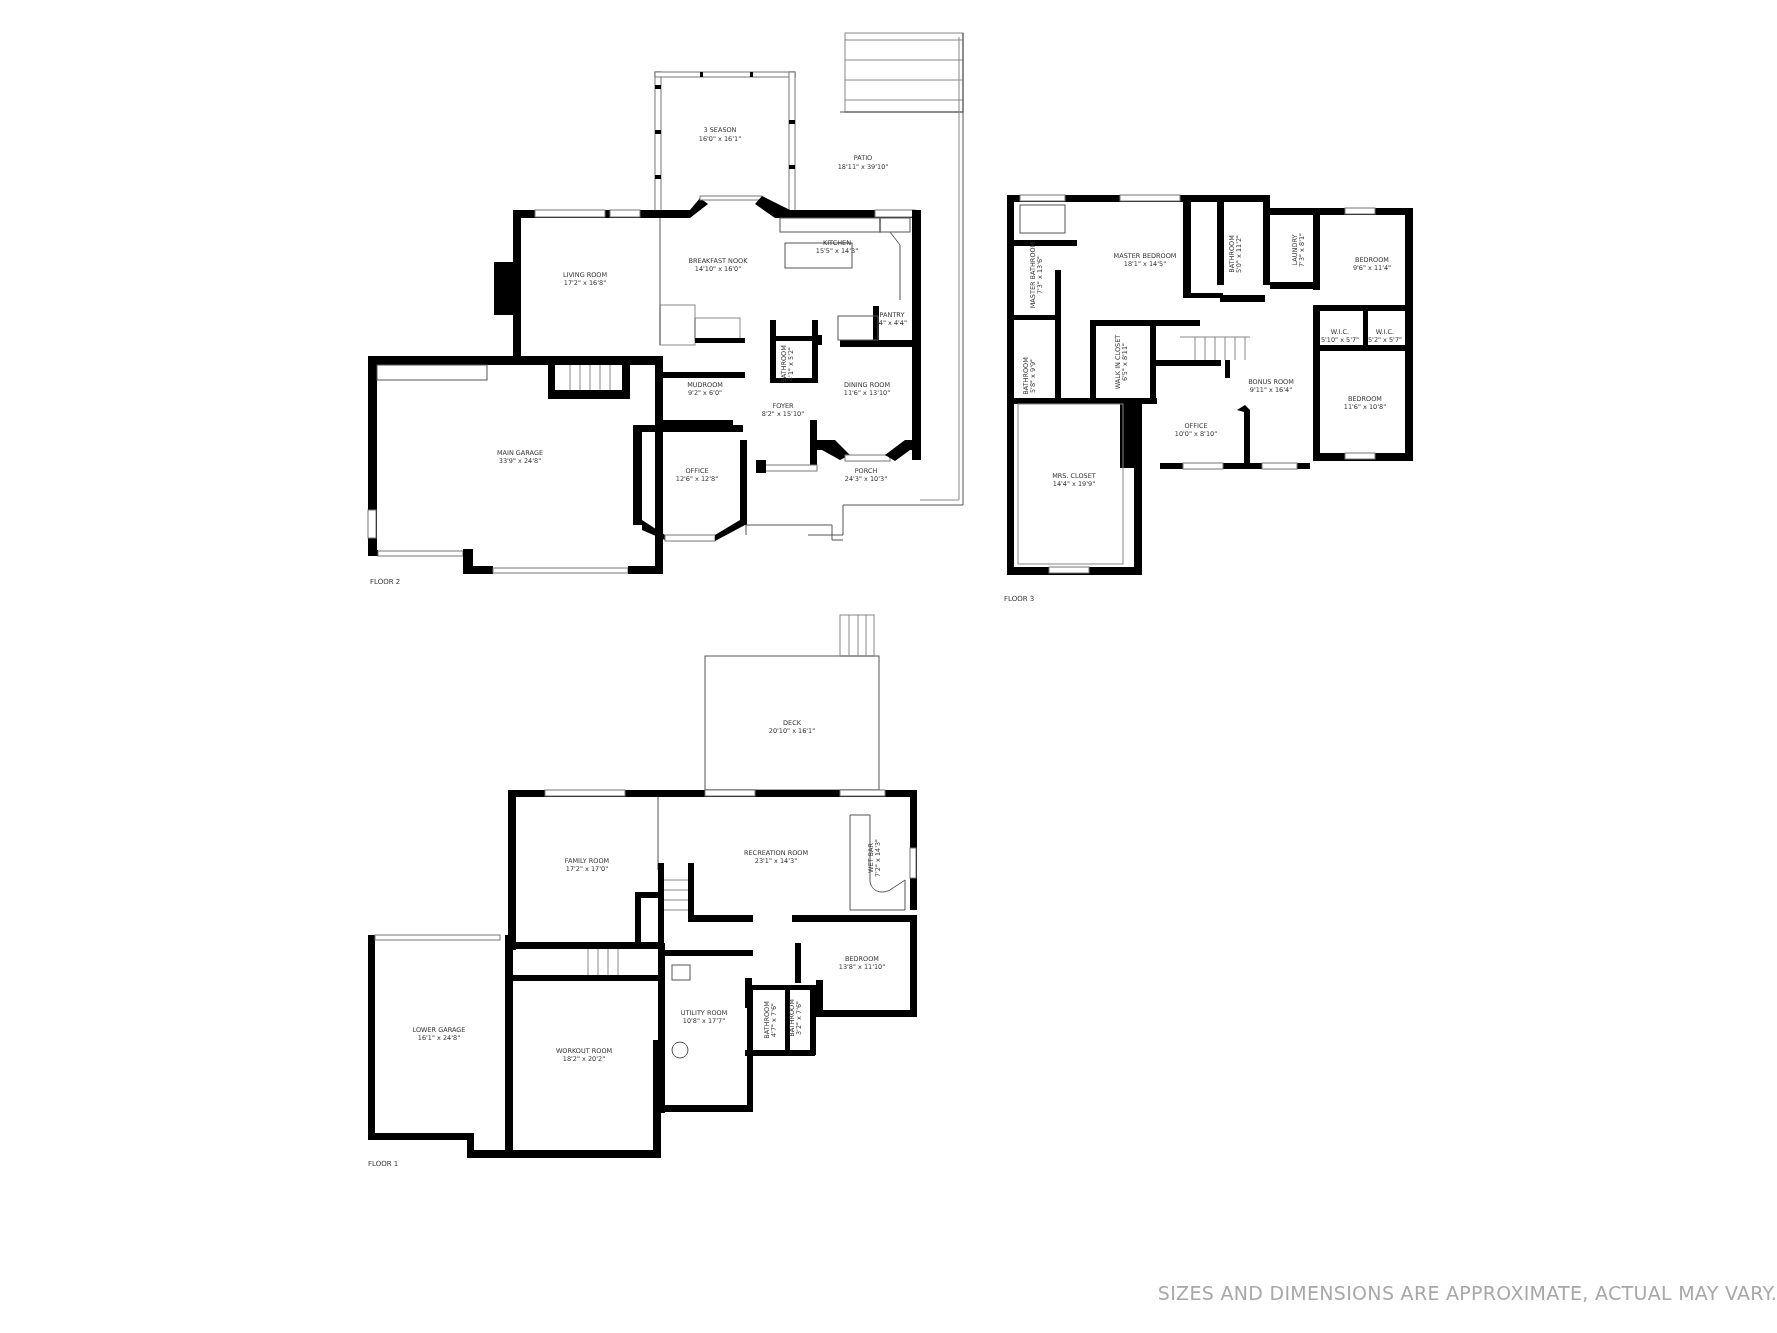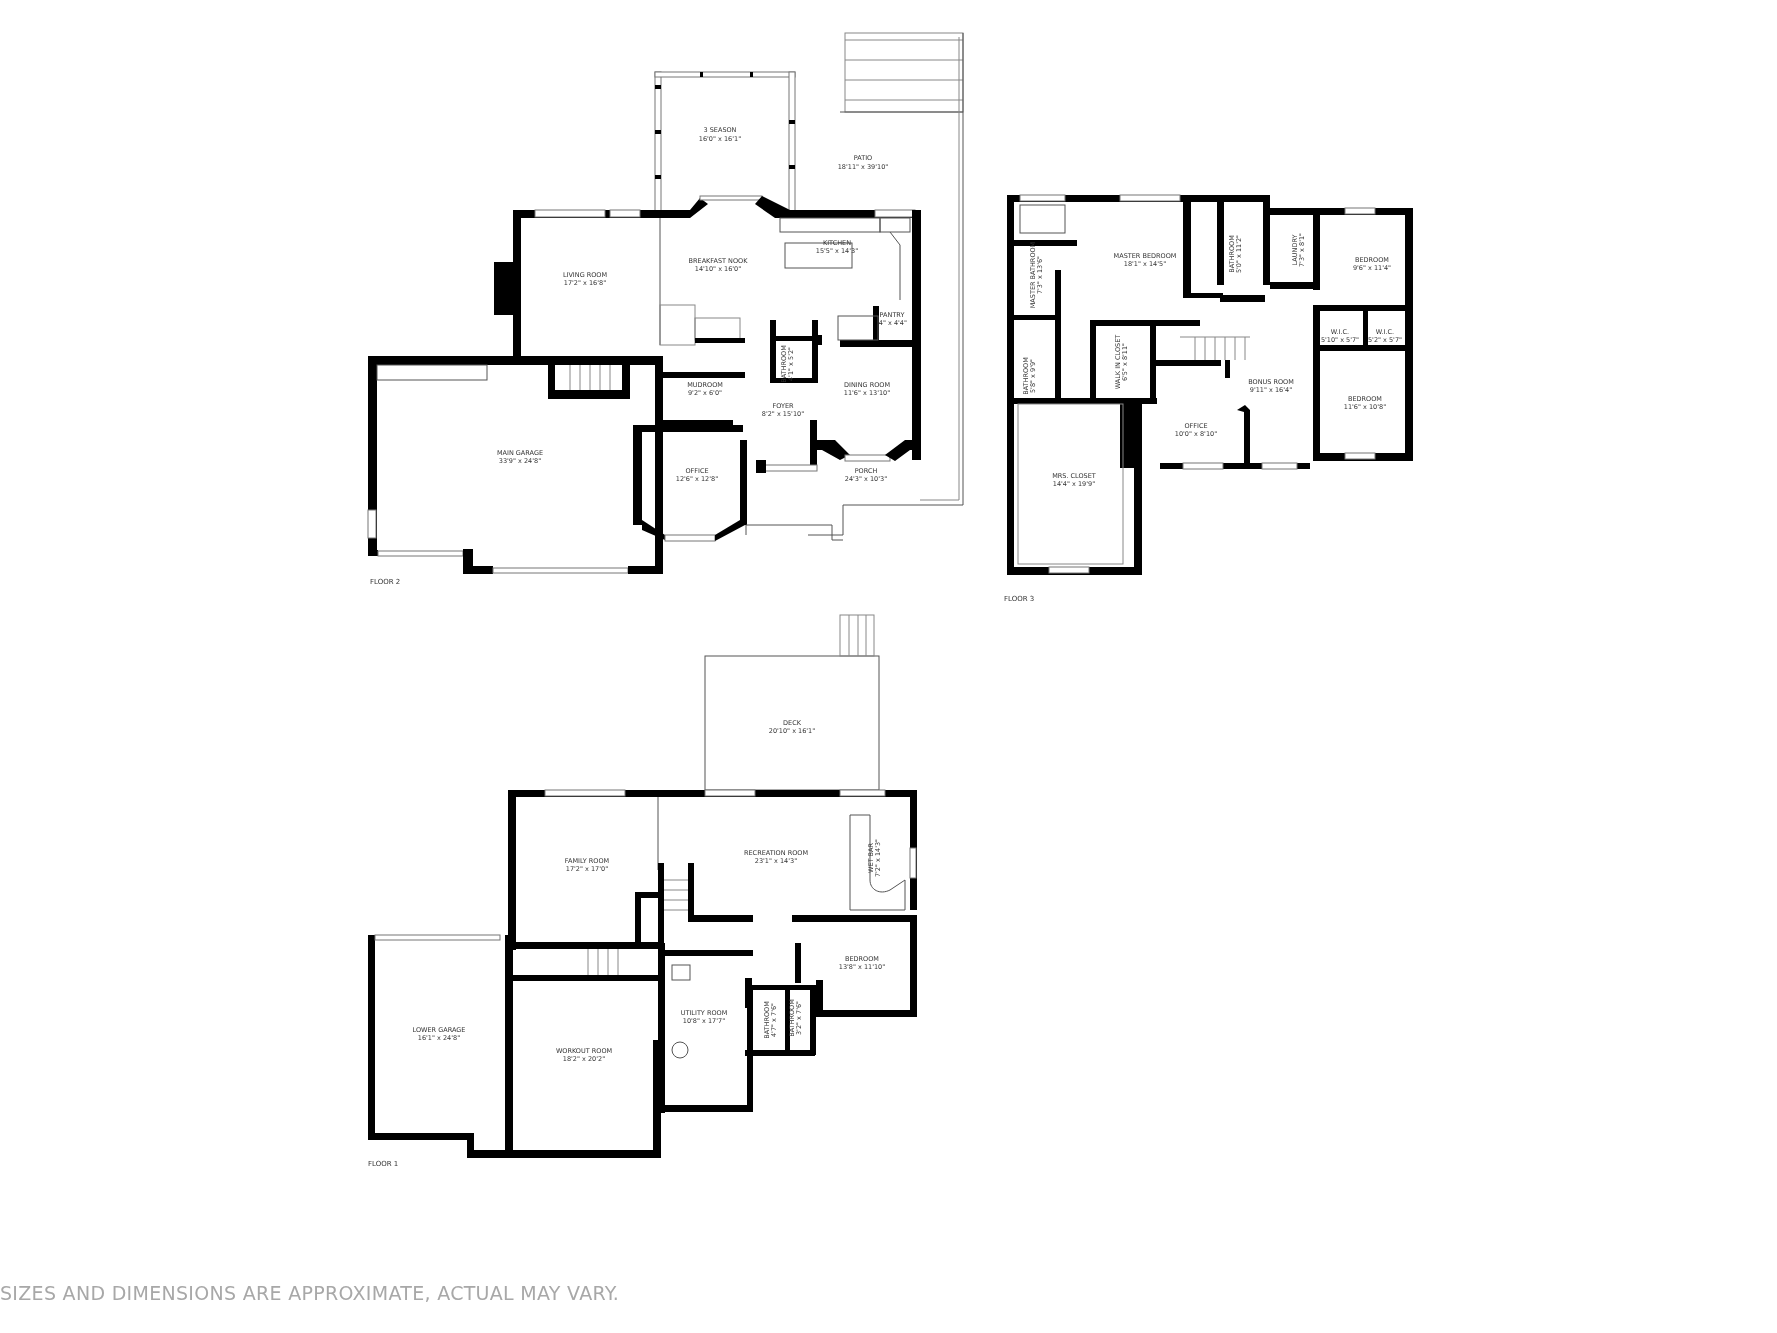--- a/index.html
+++ b/index.html
@@ -6,21 +6,21 @@
     body { width: 1777px; height: 1333px; position: relative; overflow: hidden;
            font-family: "DejaVu Sans", sans-serif; }
     svg.plan { position: absolute; left: 0; top: 0; }
     .wall { fill: #000000; }
     .thin { fill: none; stroke: #555; stroke-width: 1; }
     .thin2 { fill: none; stroke: #888; stroke-width: 1; }
     .win { fill: #ffffff; stroke: #777; stroke-width: 1; }
     .stair { fill: none; stroke: #888; stroke-width: 1; }
     .lbl { font-family: "DejaVu Sans", sans-serif; font-size: 6.5px; fill: #333; text-anchor: middle; }
     .floor-lbl { font-family: "DejaVu Sans", sans-serif; font-size: 7px; fill: #333; }
-    .disclaimer { position: absolute; left: 0; width: 1777px; top: 1282px; text-align: left;
+    .disclaimer { position: absolute; left: 0; width: 1777px; top: 1282px; text-align: right;
                   font-family: "DejaVu Sans", sans-serif; font-size: 19px; color: #a8a8a8; letter-spacing: 0.3px; }
   </style>
 </head>
 <body>
 
 <svg class="plan" width="1777" height="1333" viewBox="0 0 1777 1333" xmlns="http://www.w3.org/2000/svg">
 
   <g>
 
     <g>

